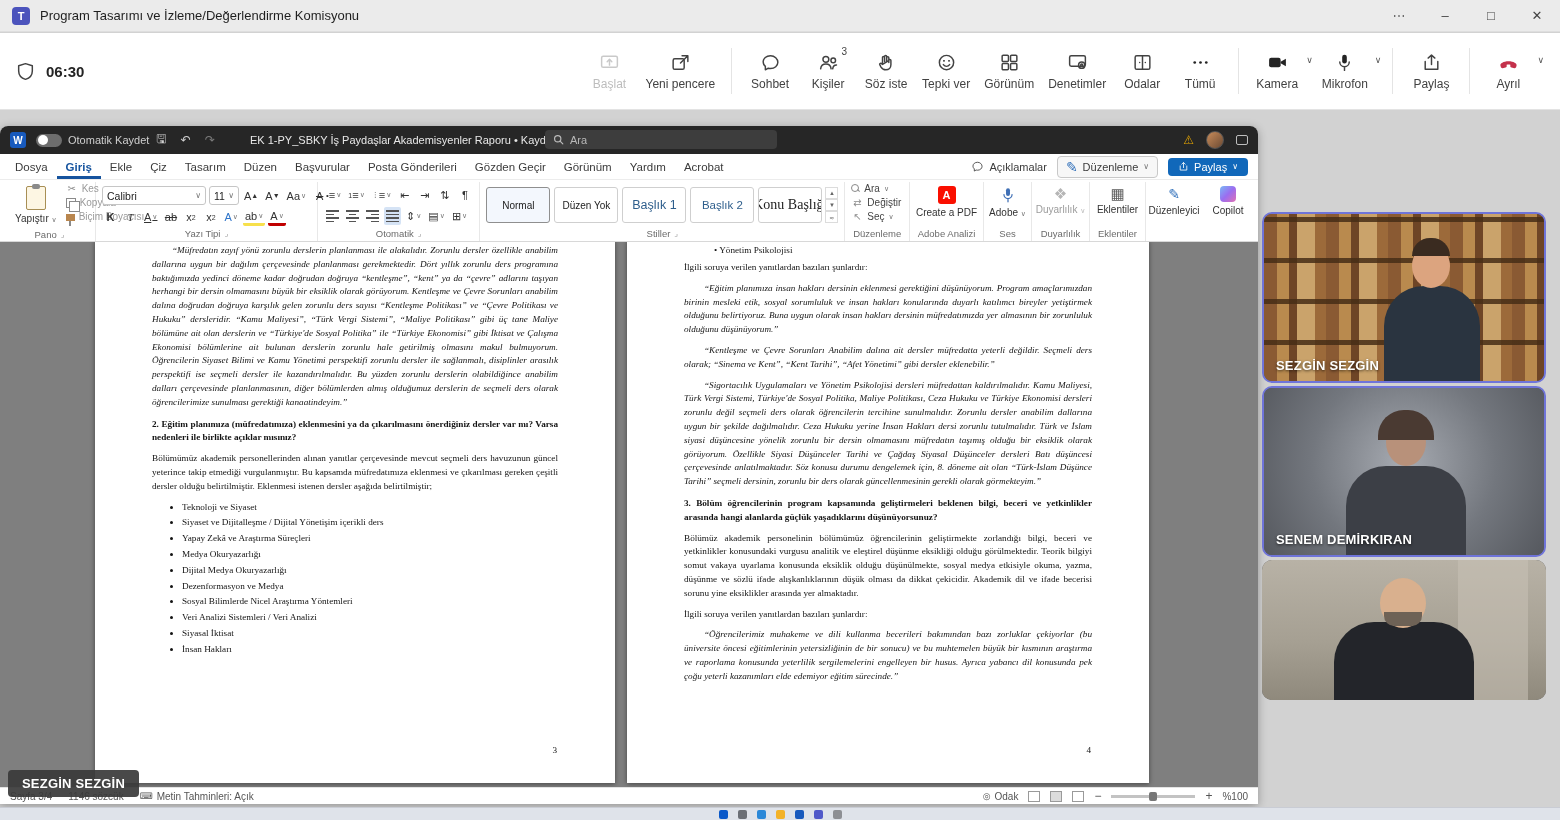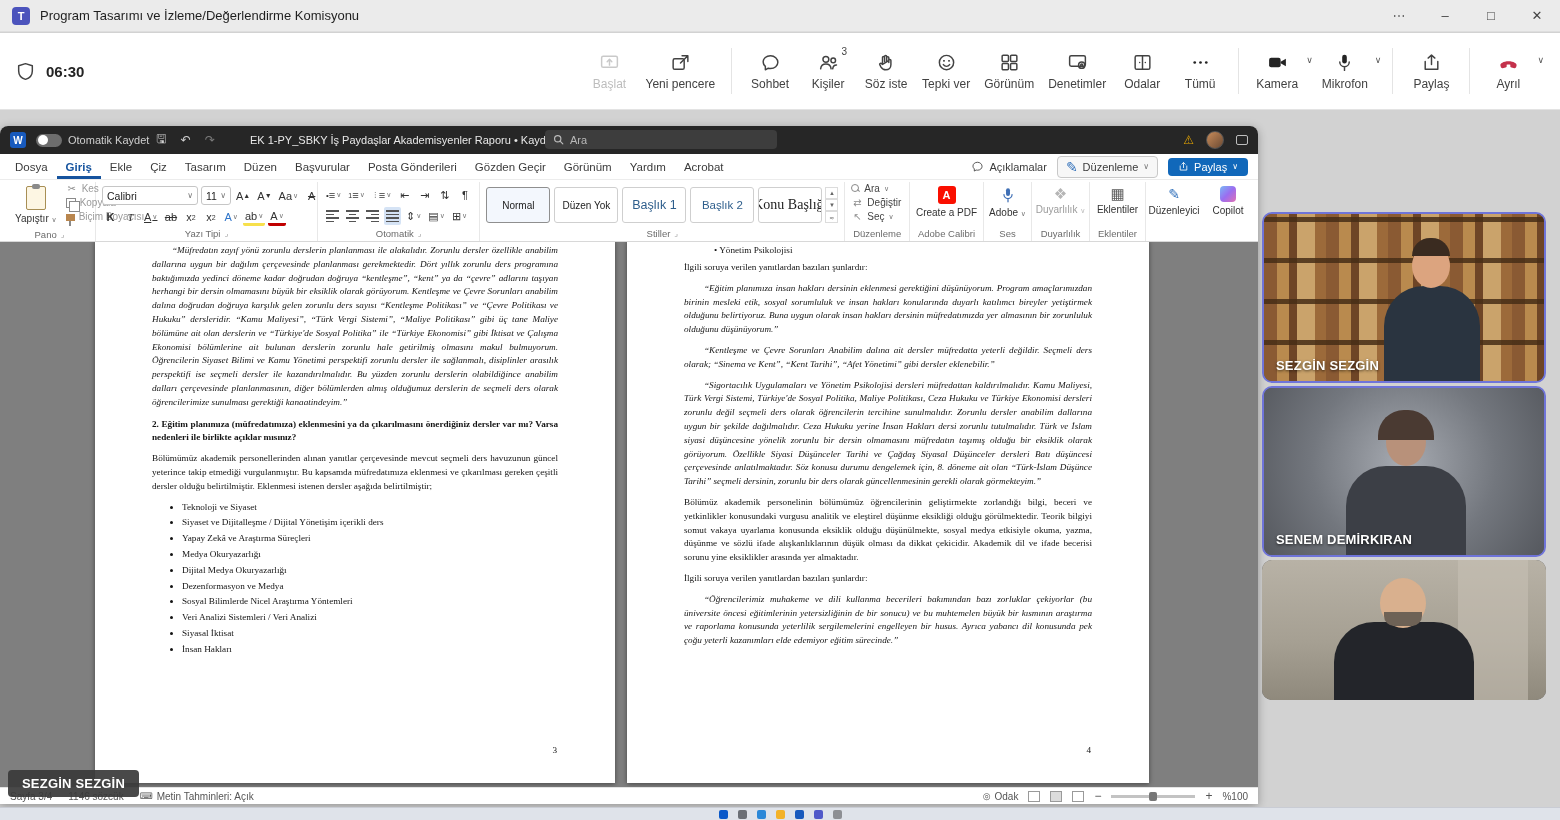--- a/index.html
+++ b/index.html
@@ -473,21 +473,21 @@
           <div class="grp-l">
               <span>Pano</span>
               <span class="dlg">⌟</span>
             </div>
         </div>
 
         <div class="grp" style="width:222px">
           <div class="grp-c">
             <div class="fontcol">
               <div class="fontrow">
-                <div class="cbox" style="width:96px">
+                <div class="cbox" style="width:104px">
                   <span>Calibri</span>
                     <span class="chev2">∨</span>
                 </div>
                 <div class="cbox" style="width:30px">
                   <span>11</span>
                     <span class="chev2">∨</span>
                 </div>
                 <span class="fbtn">A<span style="font-size:7px;">▲</span></span>
                 <span class="fbtn">A<span style="font-size:7px;">▼</span></span>
                 <span class="fbtn">Aa<span class="chev2">∨</span></span>
@@ -625,21 +625,21 @@
         </div>
 
         <div class="grp" style="width:74px">
           <div class="grp-c" style="justify-content:center;width:100%;">
             <div class="bigbtn">
               <span class="pdfic">A</span>
               <span class="blbl">Create a PDF</span>
             </div>
           </div>
           <div class="grp-l">
-              <span>Adobe Calibri</span>
+              <span>Adobe Analizi</span>
             </div>
         </div>
 
         <div class="grp" style="width:48px">
           <div class="grp-c" style="justify-content:center;width:100%;">
             <div class="bigbtn micic">
               <svg viewBox="0 0 20 20">
                   <rect x="7.8" y="2.5" width="4.4" height="8.5" rx="2.2" class="fillb"></rect>
                   <path d="M5.5 9.5a4.5 4.5 0 0 0 9 0M10 14v3.5"></path>
                 </svg>
@@ -716,20 +716,21 @@
             </div>
           <div class="pagenum">3</div>
         </div>
         <div class="page pageR">
           <div class="page-body" id="pageR">
               <p class="doc-bulletcut">Yönetim Psikolojisi</p>
               <p class="doc-para">İlgili soruya verilen yanıtlardan bazıları şunlardır:</p>
               <p class="doc-quote">“Eğitim planımıza insan hakları dersinin eklenmesi gerektiğini düşünüyorum. Program amaçlarımızdan birinin mesleki etik, sosyal sorumluluk ve insan hakları konularında duyarlı katılımcı bireyler yetiştirmek olduğunu belirtiyoruz. Buna uygun olarak insan hakları dersinin müfredatımızda yer almasının bir zorunluluk olduğunu düşünüyorum.”</p>
               <p class="doc-quote">“Kentleşme ve Çevre Sorunları Anabilim dalına ait dersler müfredatta yeterli değildir. Seçmeli ders olarak; “Sinema ve Kent”, “Kent Tarihi”, “Afet Yönetimi” gibi dersler eklenebilir.”</p>
               <p class="doc-quote">“Sigortacılık Uygulamaları ve Yönetim Psikolojisi dersleri müfredattan kaldırılmalıdır. Kamu Maliyesi, Türk Vergi Sistemi, Türkiye'de Sosyal Politika, Maliye Politikası, Ceza Hukuku ve Türkiye Ekonomisi dersleri zorunlu değil seçmeli ders olarak öğrencilerin tercihine sunulmalıdır. Zorunlu dersler anabilim dallarına uygun bir şekilde dağılmalıdır. Ceza Hukuku yerine İnsan Hakları dersi zorunlu tutulmalıdır. Türk ve İslam siyasi düşüncesine yönelik zorunlu bir dersin olmamasını müfredatın taşımış olduğu bir eksiklik olarak görüyorum. Özellikle Siyasi Düşünceler Tarihi ve Çağdaş Siyasal Düşünceler dersleri Batı düşüncesi çerçevesinde anlatılmaktadır. Söz konusu durumu dengelemek için, 8. döneme ait olan “Türk-İslam Düşünce Tarihi” seçmeli dersinin, zorunlu bir ders olarak güncellenmesinin gerekli olarak görmekteyim.”</p>
+              <p class="doc-heading">3. Bölüm öğrencilerinin program kapsamında geliştirmeleri beklenen bilgi, beceri ve yetkinlikler arasında hangi alanlarda güçlük yaşadıklarını düşünüyorsunuz?</p>
               <p class="doc-para">Bölümüz akademik personelinin bölümümüz öğrencilerinin geliştirmekte zorlandığı bilgi, beceri ve yetkinlikler konusundaki vurgusu analitik ve eleştirel düşünme eksikliği olduğu görülmektedir. Teorik bilgiyi somut vakaya uyarlama konusunda eksiklik olduğu düşünülmekte, sosyal medya etkisiyle okuma, yazma, düşünme ve sözlü ifade alışkanlıklarının düşük olması da dikkat çekicidir. Akademik dil ve ifade becerisi sorunu yine eksiklikler arasında yer almaktadır.</p>
               <p class="doc-para">İlgili soruya verilen yanıtlardan bazıları şunlardır:</p>
               <p class="doc-quote">“Öğrencilerimiz muhakeme ve dili kullanma becerileri bakımından bazı zorluklar çekiyorlar (bu üniversite öncesi eğitimlerinin yetersizliğinin de bir sonucu) ve bu muhtemelen büyük bir kısmının araştırma ve raporlama konusunda yeterlilik sergilemelerini engelleyen bir husus. Ayrıca yabancı dil konusunda pek çoğu yeterli kazanımları elde edemiyor eğitim sürecinde.”</p>
             </div>
           <div class="pagenum">4</div>
         </div>
       </div>
 
       <div class="ww-status">
         <span class="st-item">Sayfa 3/4</span>

